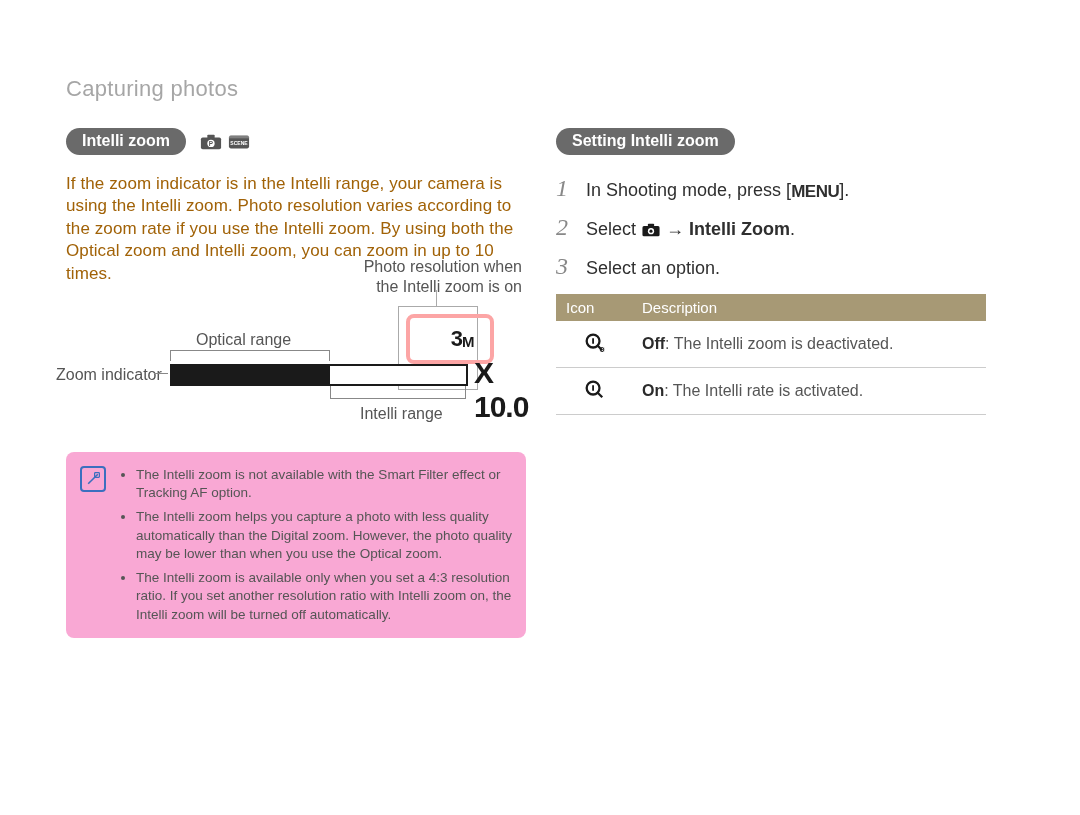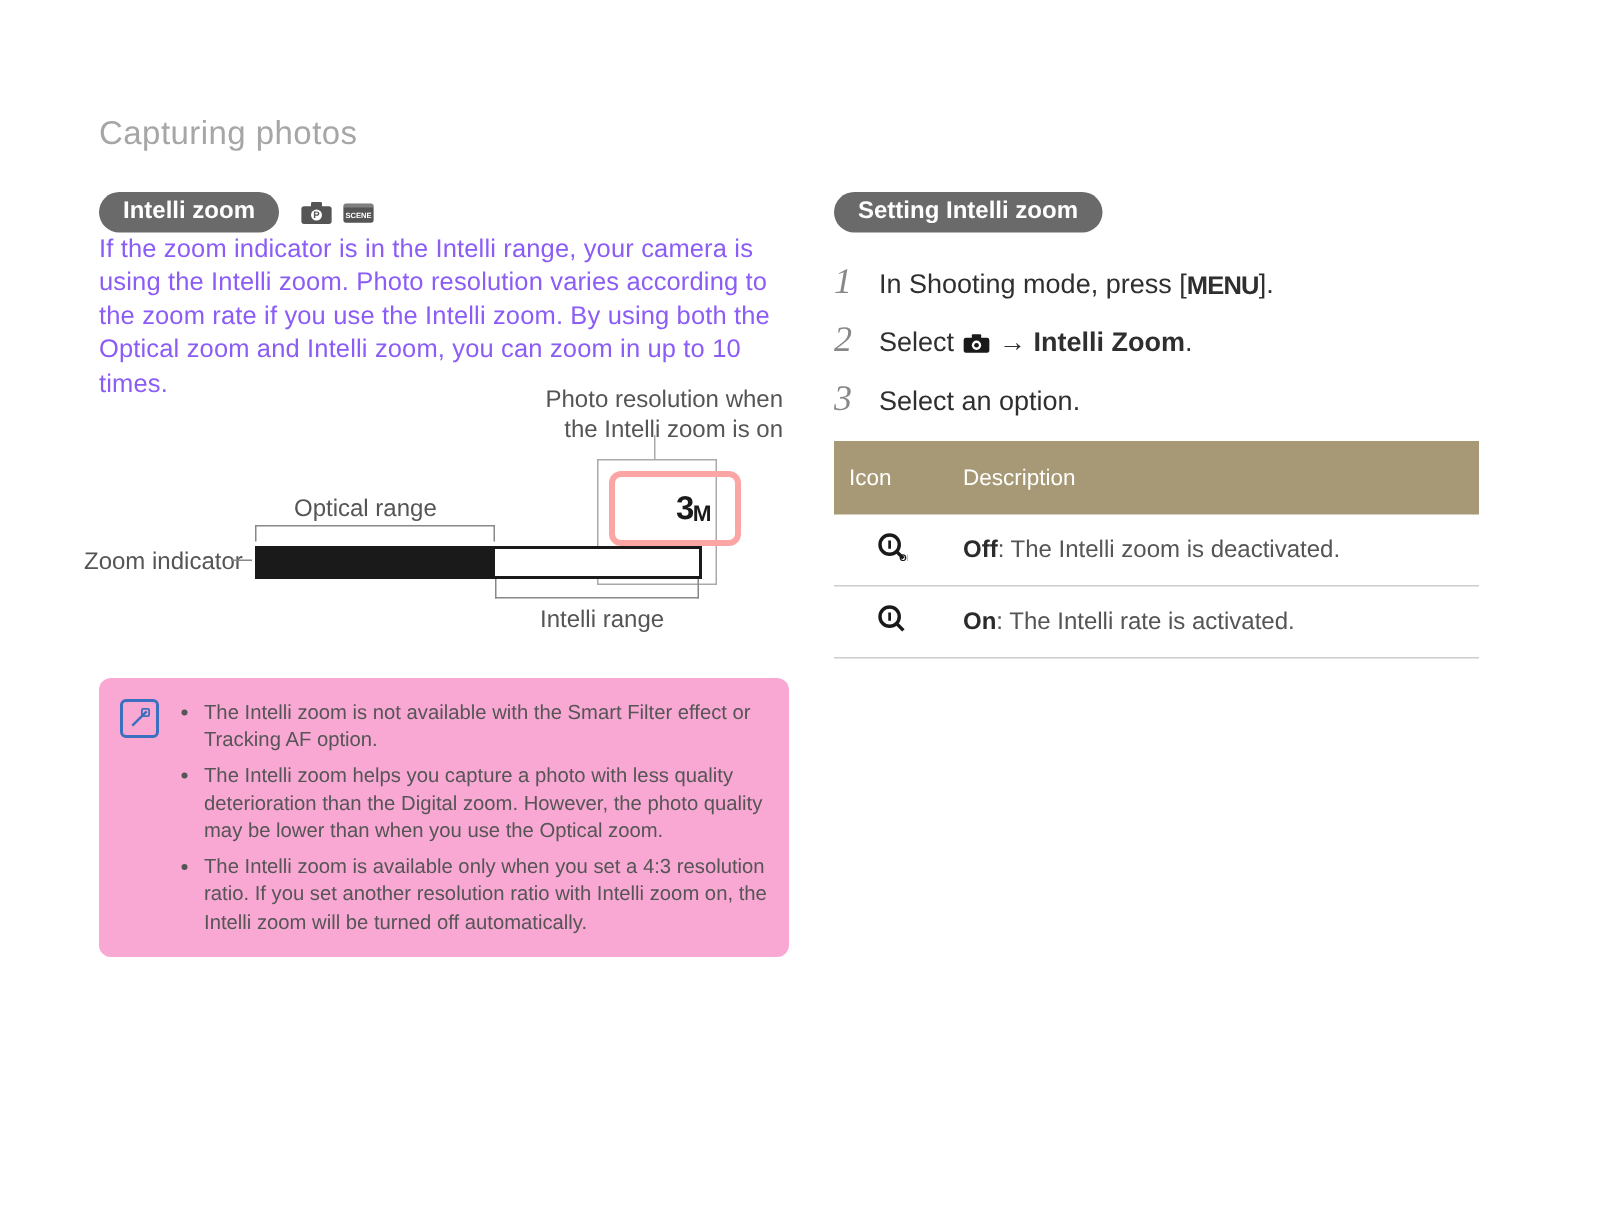--- a/index.html
+++ b/index.html
@@ -41,23 +41,24 @@
     font-weight: 600;
     padding: 4px 16px 5px;
     border-radius: 14px;
   }
   .mode-icons { display: inline-flex; gap: 6px; align-items: center; }
   .mode-icon {
     display: inline-flex; align-items: center; justify-content: center;
     width: 22px; height: 18px;
   }
   .body-text {
+    margin-top: 18px;
     font-size: 17px;
     line-height: 1.32;
-    color: #8b5cf6;
+    color: #a16207;
     font-weight: 300;
     letter-spacing: 0.1px;
   }
   
   .diagram {
     position: absolute;
     left: 66px;
     top: 252px;
     width: 460px;
     height: 180px;
@@ -206,21 +207,21 @@
     margin-top: 14px;
     width: 430px;
     border-collapse: collapse;
   }
   .opt-table th {
     background: #a79975;
     color: #fff;
     font-weight: 400;
     font-size: 15px;
     text-align: left;
-    padding: 16px 10px;
+    padding: 5px 10px;
   }
   .opt-table th.icon-col { width: 56px; }
   .opt-table td {
     border-bottom: 1px solid #ccc;
     padding: 10px;
     font-size: 16px;
     color: #555;
     font-weight: 300;
     vertical-align: middle;
   }
@@ -273,20 +274,21 @@
     <div class="diag-label" style="left:296px; top:5px; width:160px; text-align:right; white-space:pre-line;">Photo resolution when
 the Intelli zoom is on</div>
     <div class="callout-leader" style="left:370px; top:38px; height:16px;"></div>
 
     <div class="callout-box"></div>
     <div class="res-box">
       <span class="inner">
         <span>3</span><span class="sub">M</span>
       </span>
     </div>
+    <div class="zoom-mult">X 10.0</div>
 
     <div class="diag-label" style="left:130px; top:78px;">Optical range</div>
     <div class="brace optic"></div>
 
     <div class="diag-label" style="left:-10px; top:113px;">Zoom indicator</div>
     <div style="position:absolute; left:88px; top:121px; width:14px; height:1px; background:#888;"></div>
 
     <div class="zoom-bar">
       <div class="zoom-fill"></div>
     </div>
@@ -297,21 +299,21 @@
 
   <div class="note">
     <div class="note-icon">
       <svg viewBox="0 0 20 20" width="16" height="16">
         <line x1="4" y1="16" x2="16" y2="4" stroke="#3b6fbf" stroke-width="2"></line>
         <rect x="12" y="2" width="6" height="6" rx="1" fill="none" stroke="#3b6fbf" stroke-width="1.5"></rect>
       </svg>
     </div>
     <ul>
       <li>The Intelli zoom is not available with the Smart Filter effect or Tracking AF option.</li>
-      <li>The Intelli zoom helps you capture a photo with less quality deterioration than the Digital zoom. However, the photo quality may be lower than when you use the Optical zoom.</li>
+      <li>The Intelli zoom helps you capture a photo with less quality automatically than the Digital zoom. However, the photo quality may be lower than when you use the Optical zoom.</li>
       <li>The Intelli zoom is available only when you set a 4:3 resolution ratio. If you set another resolution ratio with Intelli zoom on, the Intelli zoom will be turned off automatically.</li>
     </ul>
   </div>
 
   <div class="col-right">
     <span class="pill">Setting Intelli zoom</span>
 
     <div class="steps">
       <div class="step">
         <span class="step-num">1</span>

